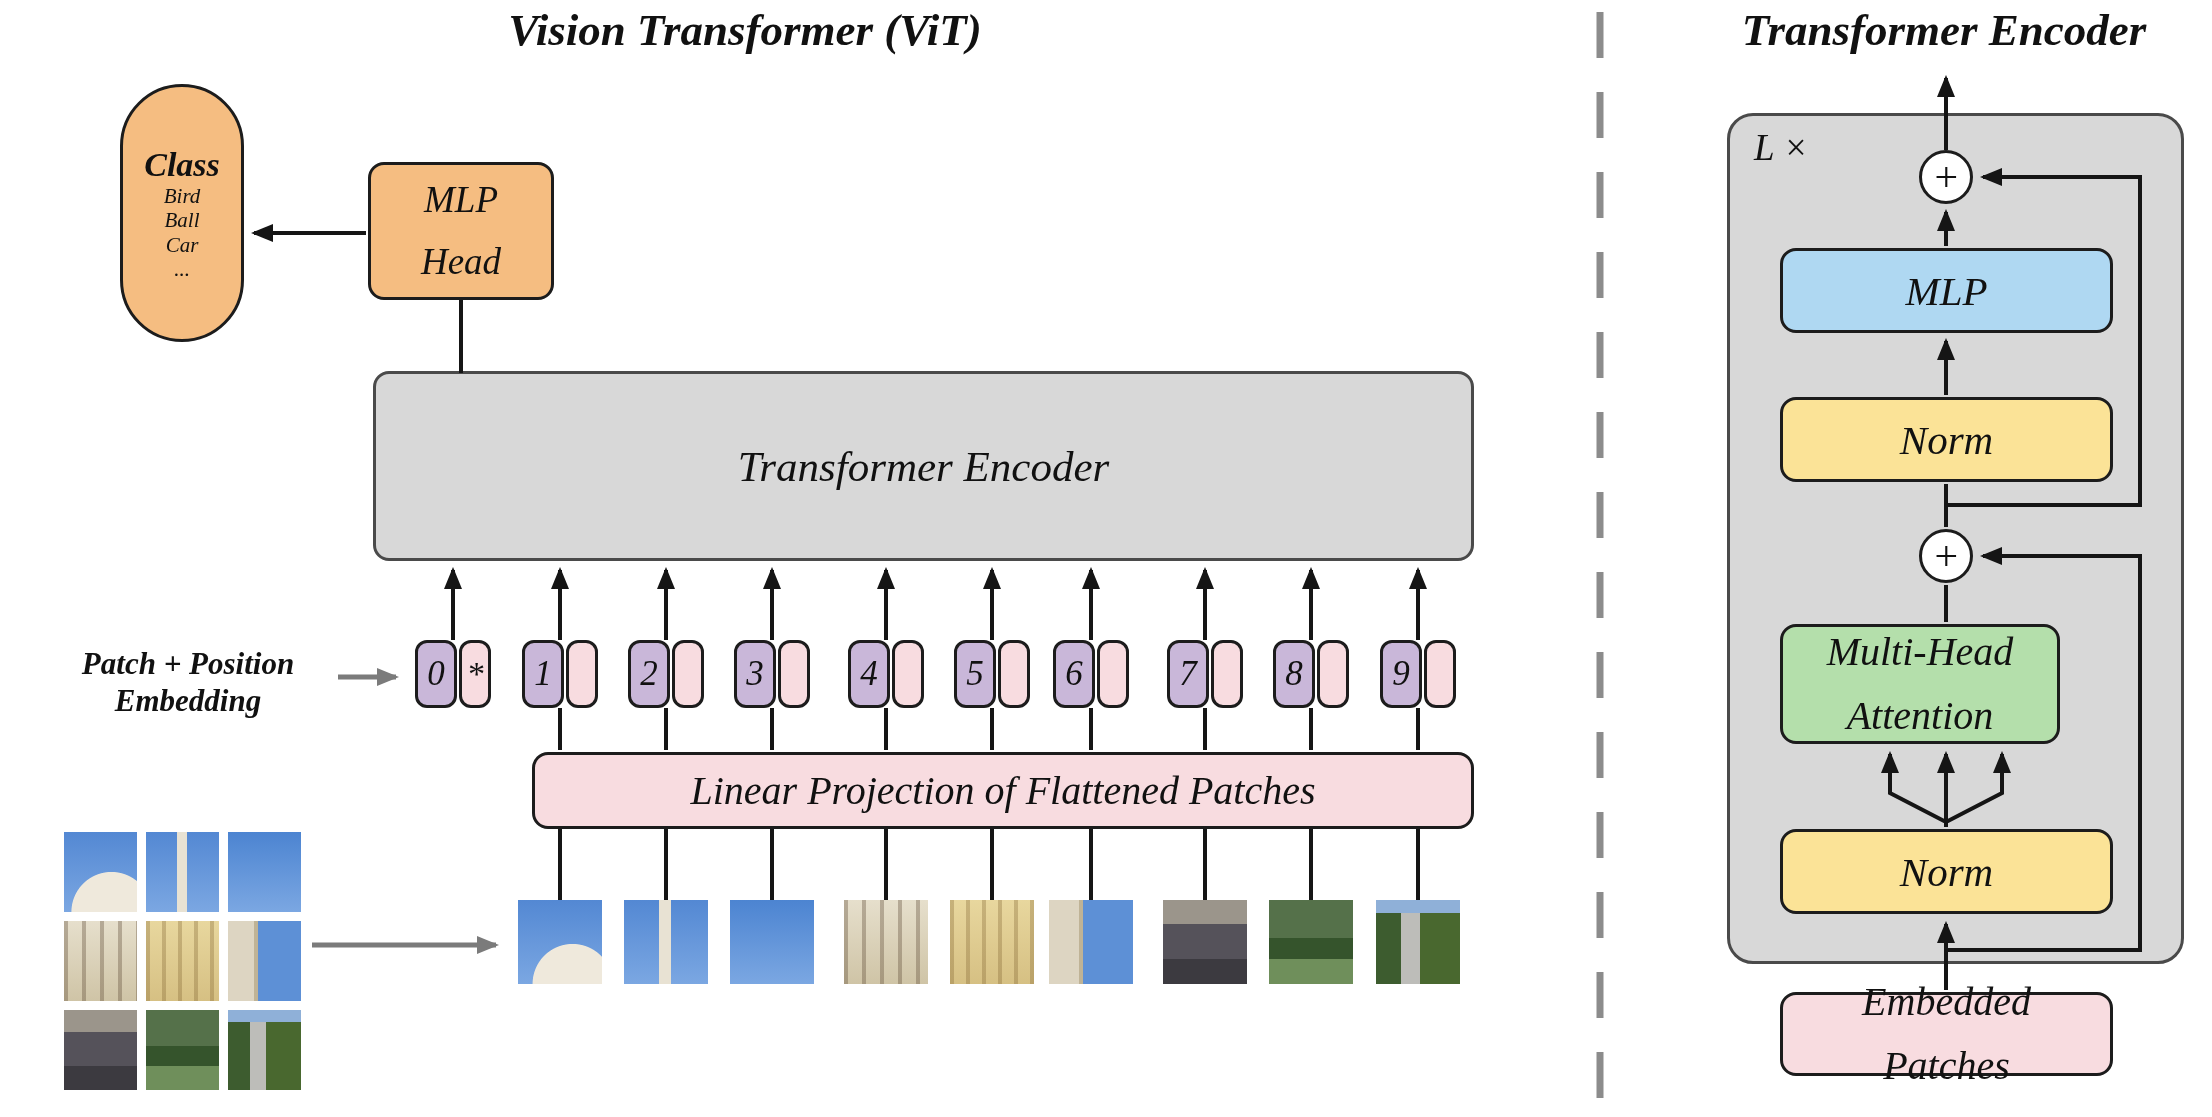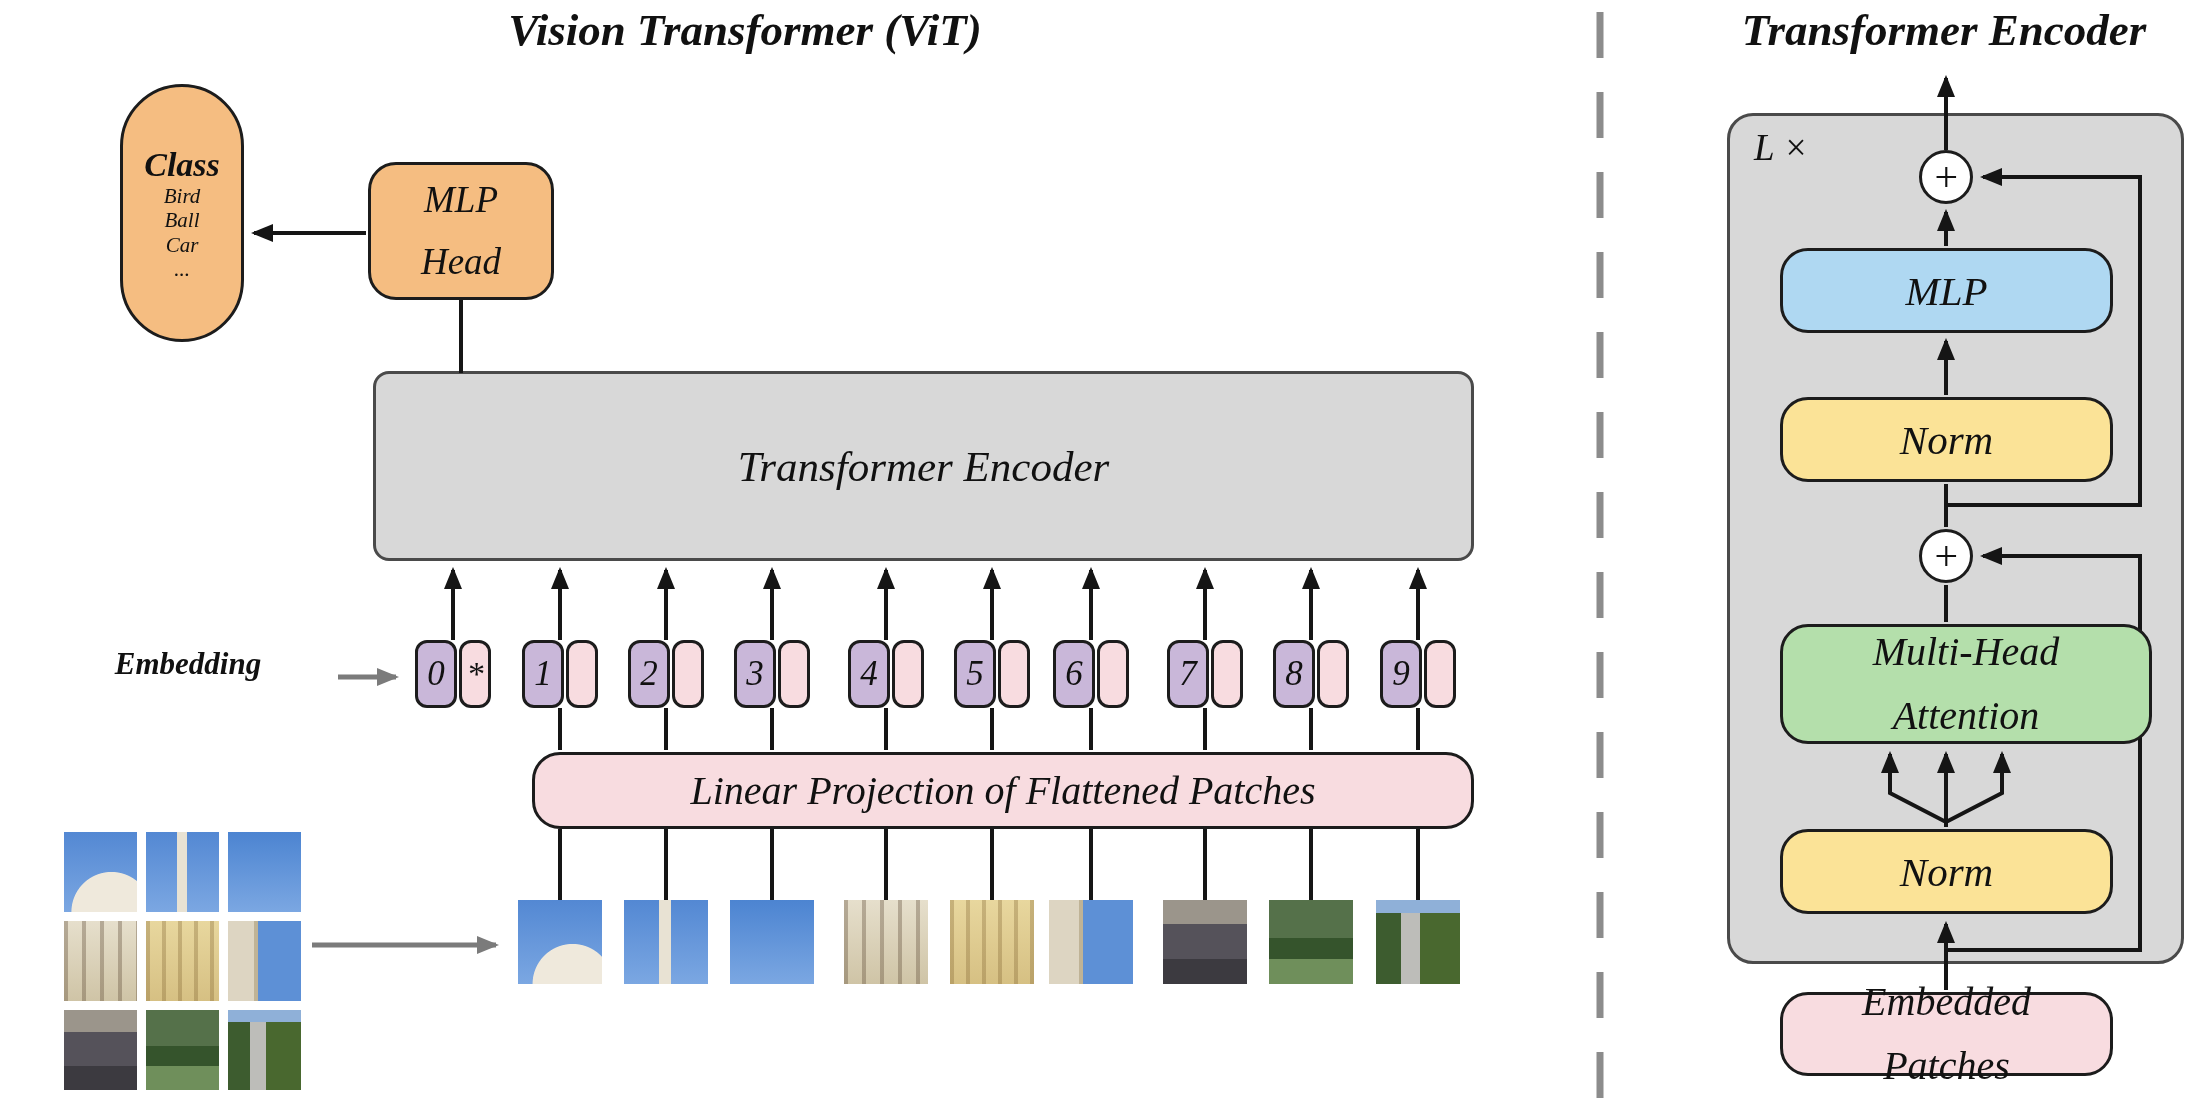--- a/index.html
+++ b/index.html
@@ -9,21 +9,21 @@
     font-family:"Liberation Serif","DejaVu Serif",serif; color:#111; overflow:hidden;font-style:italic;
   }
   svg.wires { position:absolute; left:0; top:0; z-index:3; pointer-events:none; }
 
   .ttl { position:absolute; font-weight:bold; font-size:45px; text-align:center; z-index:4; }
   .ltitle { left:340px; top:4px; width:810px; }
   .rtitle { left:1676px; top:4px; width:536px; }
 
   .box {
     position:absolute; display:flex; flex-direction:column; align-items:center; justify-content:center;
-    text-align:center; border:3px solid #1c1c1c; border-radius:28px; z-index:4;gap:16px;
+    text-align:center; border:3px solid #1c1c1c; border-radius:16px; z-index:4;gap:16px;
   }
   .encoder {
     position:absolute; left:373px; top:371px; width:1101px; height:190px;
     background:var(--gray-box); border:3px solid #4a4a4a; border-radius:16px;
     display:flex; align-items:center; justify-content:center; font-size:43px; z-index:2;
   }
   .class-blob {
     position:absolute; left:120px; top:84px; width:124px; height:258px;
     background:var(--orange); border:3px solid #1c1c1c; border-radius:62px; z-index:4;
     display:flex; flex-direction:column; align-items:center; justify-content:center; line-height:1.16;
@@ -68,21 +68,21 @@
 
   
   .panel { position:absolute; left:1727px; top:113px; width:457px; height:851px; background:var(--gray-box); border:3px solid #4a4a4a; border-radius:26px; z-index:1; }
   .lxt { position:absolute; left:1754px; top:126px; font-size:37px; z-index:4; }
   .circle {
     position:absolute; width:54px; height:54px; border-radius:50%; background:#fff; border:3px solid #1c1c1c;
     display:flex; align-items:center; justify-content:center; font-size:42px; z-index:4; line-height:1;
   }
   .mlpbox { left:1780px; top:248px; width:333px; height:85px; background:var(--blue);  font-size:41px; }
   .norm1  { left:1780px; top:397px; width:333px; height:85px; background:var(--yellow); font-size:41px; }
-  .mha    { left:1780px; top:624px; width:372px; height:120px; background:var(--green); font-size:40px; line-height:1.2; }
+  .mha    { left:1780px; top:624px; width:280px; height:120px; background:var(--green); font-size:40px; line-height:1.2; }
   .norm2  { left:1780px; top:829px; width:333px; height:85px; background:var(--yellow); font-size:41px; }
   .embp   { left:1780px; top:992px; width:333px; height:84px; background:var(--pink); font-size:40px; line-height:1.2; }
 </style>
 </head>
 <body>
 
 <div class="canvas">
 
   <svg class="wires" width="2212" height="1117" viewBox="0 0 2212 1117">
     <defs>
@@ -201,20 +201,21 @@
   <div class="token" style="left:1273px">
     <span class="token-num">8</span>
     <span class="token-emb"></span>
   </div>
   <div class="token" style="left:1380px">
     <span class="token-num">9</span>
     <span class="token-emb"></span>
   </div>
 
   <div class="ppe">
+    <div>Patch + Position</div>
     <div>Embedding</div>
   </div>
 
 
   <div class="box linproj">
     <span>Linear Projection of Flattened Patches</span>
   </div>
 
   <div class="photo ph1" style="left:518px"></div>
   <div class="photo ph2" style="left:624px"></div>

